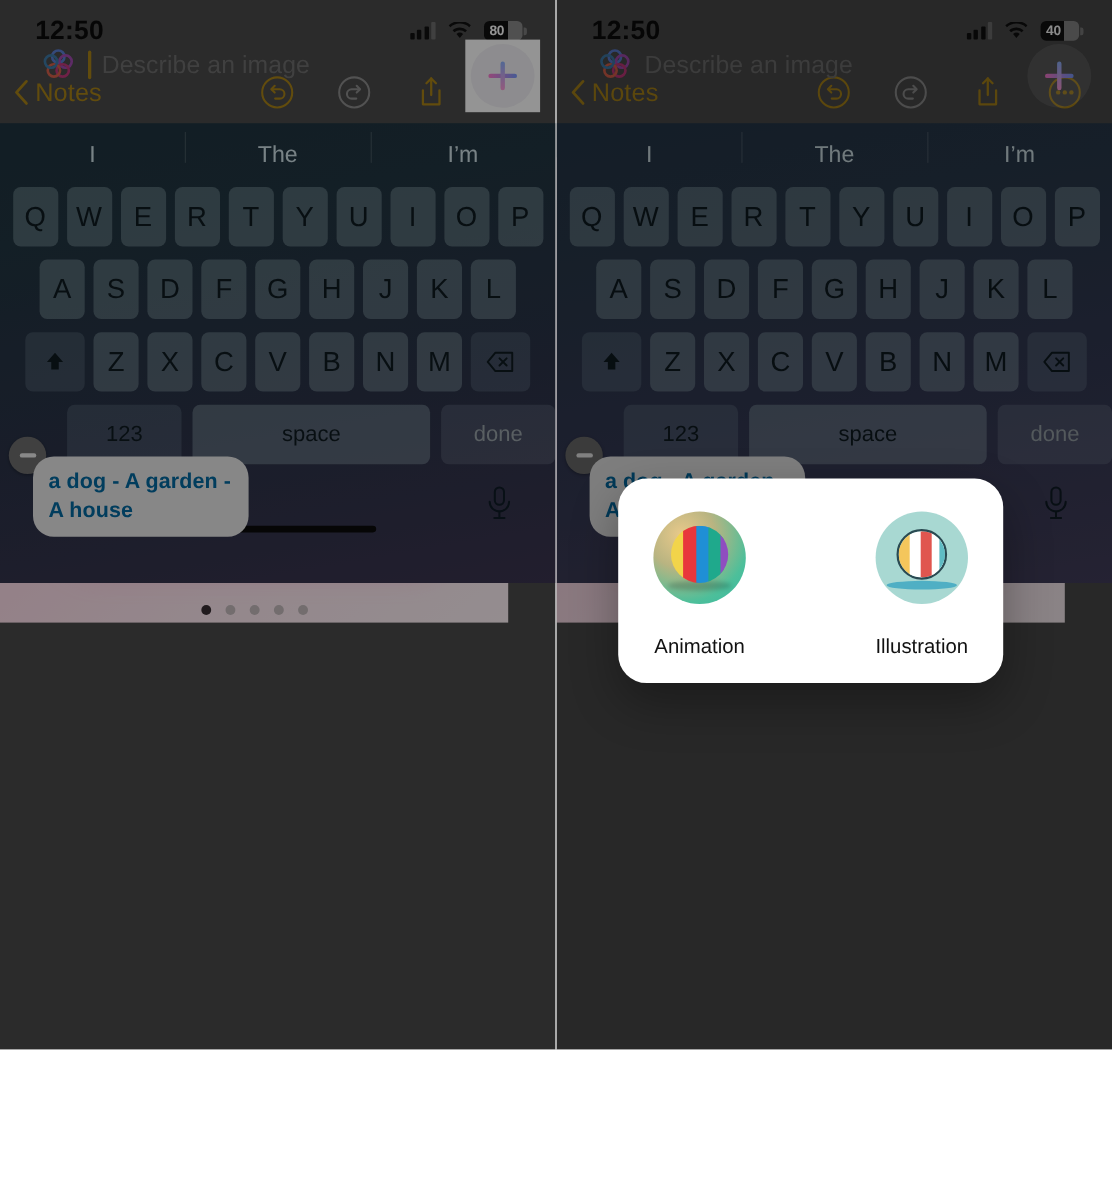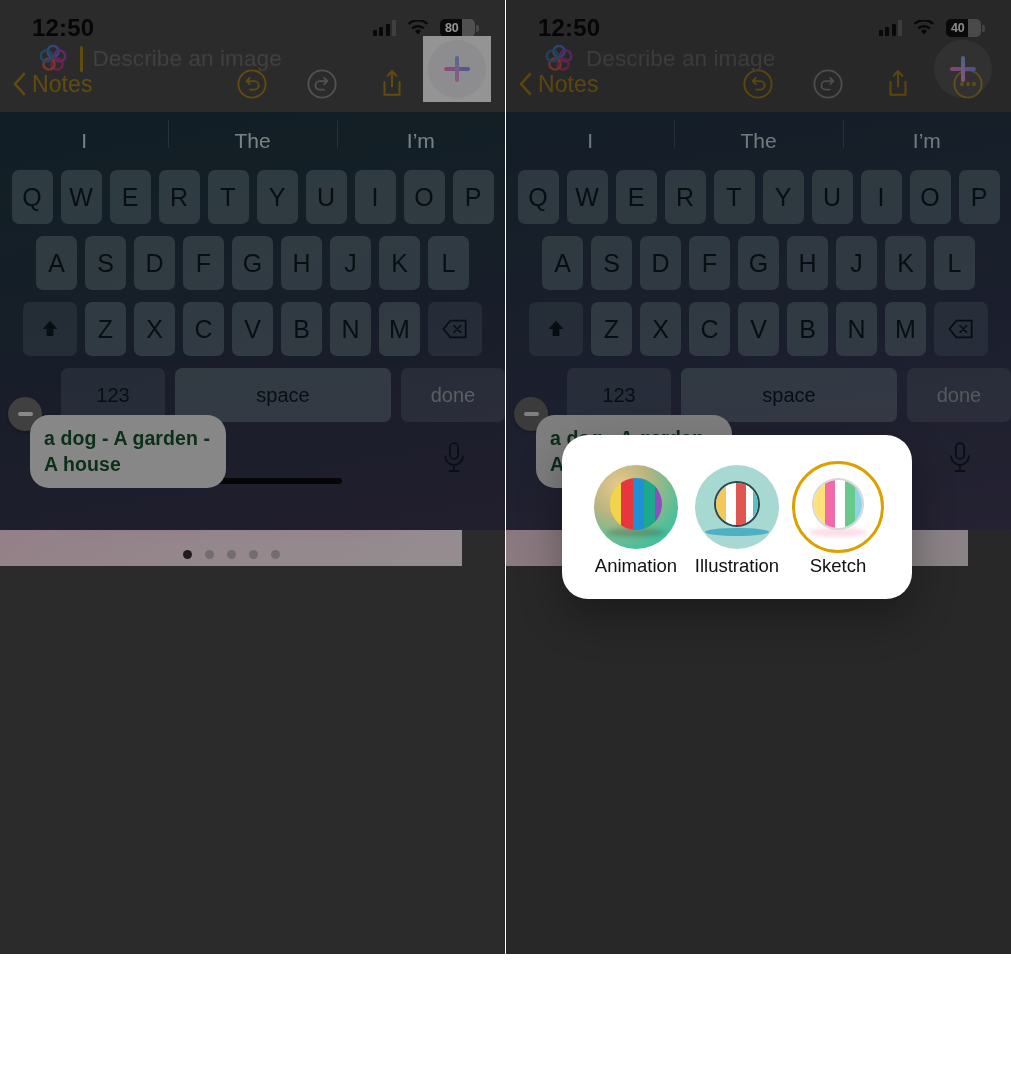--- a/index.html
+++ b/index.html
@@ -132,21 +132,21 @@
      mix-blend-mode: soft-light; }
 
   
   .caption-wrap { position:absolute; left:8px; top:285px; z-index: 12; display:flex; align-items:flex-start; }
   .minus { width: 34px; height: 34px; border-radius: 50%; background:#6e6e6e;
            display:flex; align-items:center; justify-content:center; margin-top:0px;
            box-shadow: 0 1px 3px rgba(0,0,0,.3); }
   .minus b { display:block; width:15px; height:3.5px; border-radius:2px; background:#ededed; }
   .caption { margin-left:-12px; margin-top:18px; max-width: 196px; background:#e9e9e9;
              border-radius: 19px; padding: 10px 14px 11px;
-             font-size: 19.5px; font-weight: 700; color:#14532d; line-height: 1.34; letter-spacing:.1px; }
+             font-size: 19.5px; font-weight: 700; color:#0369a1; line-height: 1.34; letter-spacing:.1px; }
 
   
   .dots { position:absolute; left:0; width:462px; top:407px; display:flex; justify-content:center; gap:13px; z-index:11; }
   .dots b { width:9px; height:9px; border-radius:50%; background:#c6bcbe; display:block; }
   .dots b.on { background:#3a3034; }
 
   
   .promptbar { position:absolute; left:0; right:0; bottom:0; height: 76px;
                display:flex; align-items:flex-start; padding: 0 14px 0 22px; z-index: 10; }
   .pfield { flex:1 1 auto; height: 46px; display:flex; align-items:center; gap: 10px;
@@ -190,21 +190,21 @@
             padding: 0 38px; position:relative; }
   .homebar { position:absolute; left:50%; transform: translateX(-50%); bottom: 14px;
              width: 178px; height: 6px; border-radius:3px; background:#0b0b0b; }
 
   
   .modal { position:absolute; left: 56px; top: 435px; width: 350px; background:#ffffff;
            border-radius: 26px; padding: 26px 24px 22px; z-index: 60;
            box-shadow: 0 18px 44px rgba(0,0,0,.32); }
   .modal h2 { font-size: 25px; font-weight: 700; color:#111; letter-spacing:.1px; margin-bottom: 22px; }
   .styles { display:flex; justify-content: space-between; }
-  .style { width: 100px; display:flex; flex-direction:column; align-items:center; gap: 2px; }
+  .style { width: 100px; display:flex; flex-direction:column; align-items:center; gap: 24px; }
   .thumb { width: 84px; height: 84px; border-radius:50%; position:relative; overflow:hidden; }
   .style.sel .thumbring { width: 92px; height: 92px; border-radius:50%; border: 3px solid #dca000;
                           display:flex; align-items:center; justify-content:center; }
   .style .thumbring { width: 92px; height: 92px; border-radius:50%; display:flex;
                       align-items:center; justify-content:center; }
   .slabel { font-size: 18.5px; color:#111; }
 
   .t-anim { background: radial-gradient(circle at 30% 25%, #e8c98a 0%, #b9b481 35%, #4dbf9a 72%, #37b8a4 100%); }
   .t-illu { background: #a8d8d2; }
   .t-sket { background: #ffffff; }
@@ -705,33 +705,18 @@
                 <div class="sg" style="left:24%;background:#ffffff"></div>
                 <div class="sg" style="left:48%;background:#e0564f"></div>
                 <div class="sg" style="left:72%;background:#ffffff"></div>
                 <div class="sg" style="left:88%;background:#5fbcc4"></div>
               </div>
             </div>
           </div>
           <div class="slabel">Illustration</div>
         </div>
 
-        <div class="style sel">
-          <div class="thumbring">
-            <div class="thumb t-sket">
-              <div class="shadow" style="background:rgba(240,160,190,.35)"></div>
-              <div class="ball" style="border:2px solid #d8d8d8">
-                <div class="sg" style="left:0;background:#ffe07a"></div>
-                <div class="sg" style="left:22%;background:#f06ba8"></div>
-                <div class="sg" style="left:44%;background:#ffffff"></div>
-                <div class="sg" style="left:64%;background:#67c98a"></div>
-                <div class="sg" style="left:86%;background:#8fd3e8"></div>
-              </div>
-            </div>
-          </div>
-          <div class="slabel">Sketch</div>
-        </div>
 
       </div>
     </div>
   </div>
 
 </div>
 
 </body></html>

